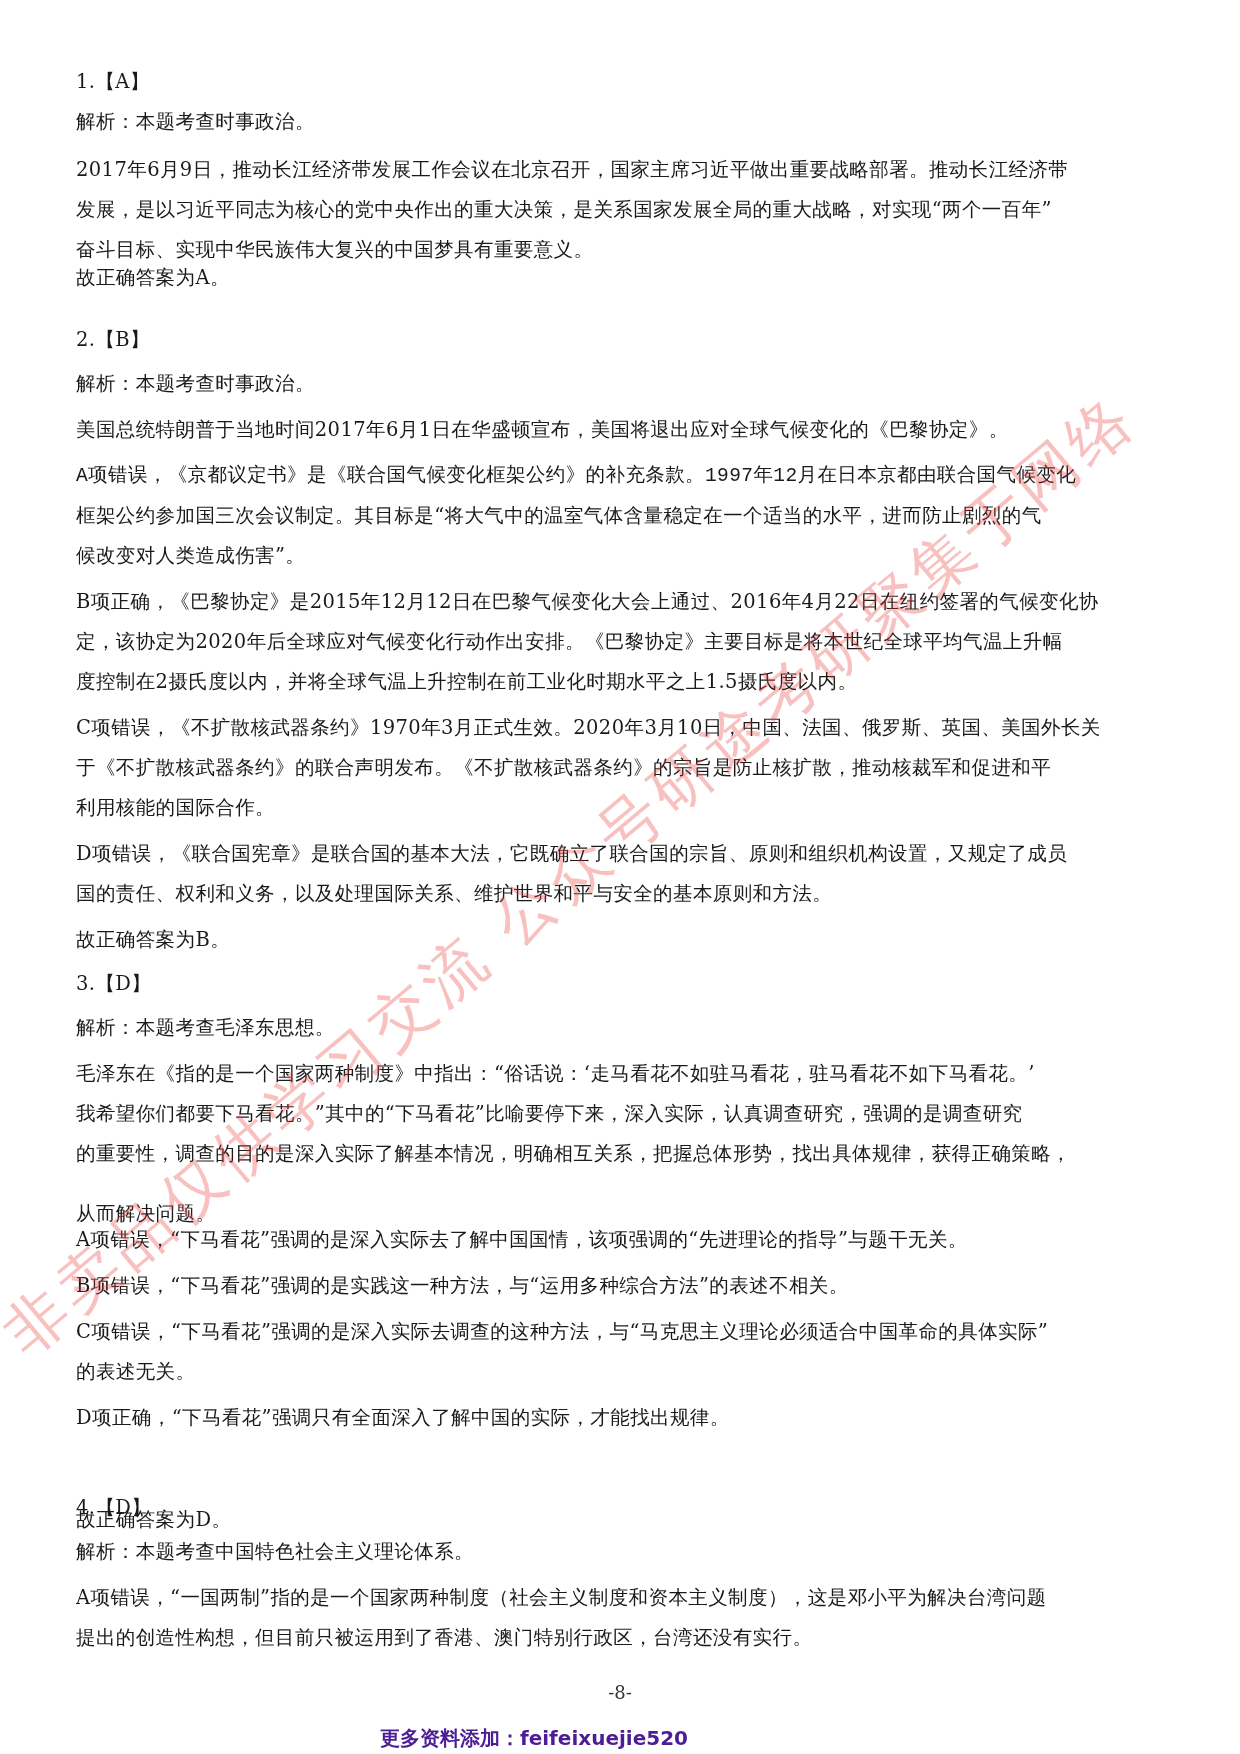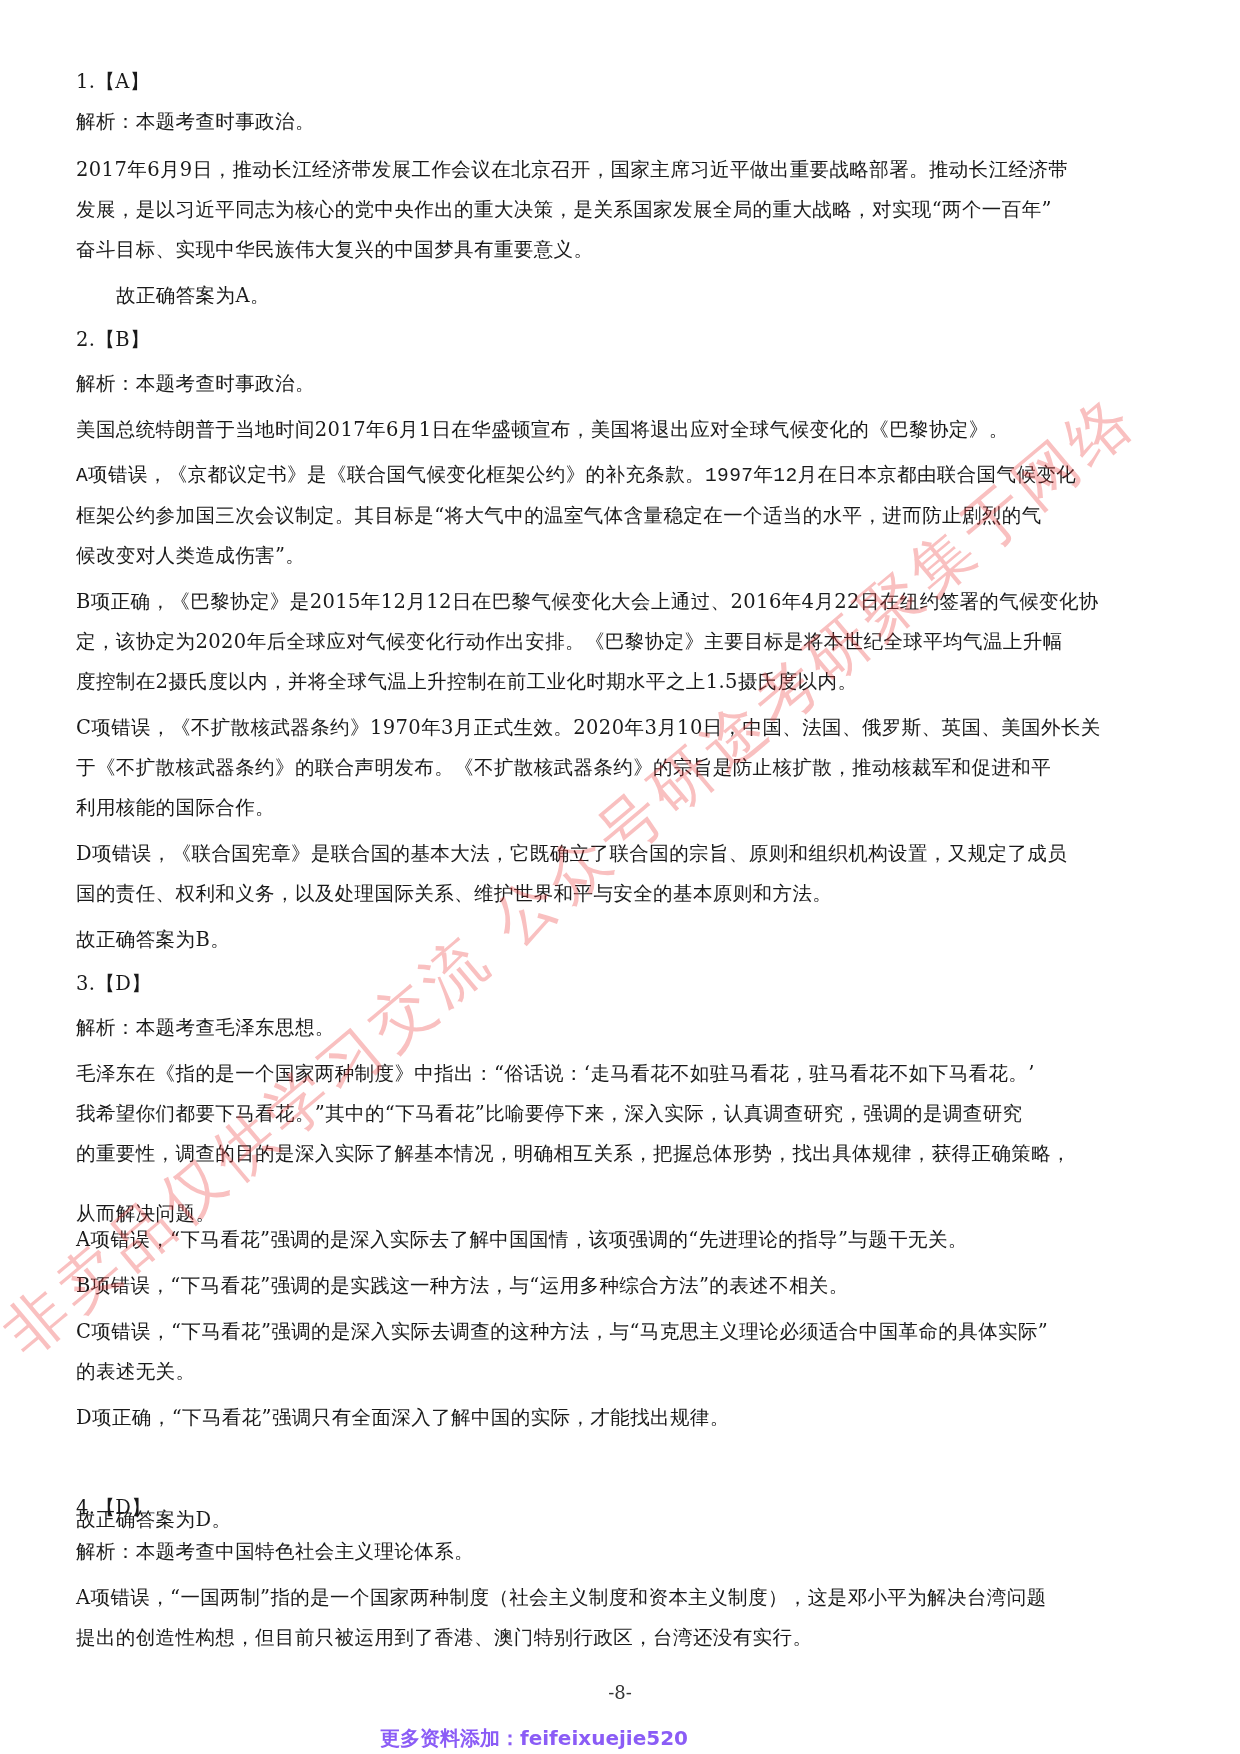--- a/index.html
+++ b/index.html
@@ -13,41 +13,41 @@
       font-size: 19.5px; letter-spacing: 0.4px;
     }
     .line { position: absolute; left: 0; white-space: nowrap; line-height: 24px; }
     .footer-page {
       position: absolute; top: 1682px; left: 0; width: 1240px; text-align: center;
       font-size: 18px; color: #333;
     }
     .footer-ad {
       position: absolute; top: 1725px; left: 380px;
       font-family: "DejaVu Sans", "Liberation Sans", sans-serif;
-      font-size: 20px; font-weight: bold; color: #8b5cf6;
+      font-size: 20px; font-weight: bold; color: #4c1d95;
     }
     .footer-ad .id { font-weight: bold; }
     .watermark {
       position: absolute; pointer-events: none;
       color: rgba(235, 60, 60, 0.32);
       font-family: "DejaVu Serif", "Liberation Serif", serif;
       font-size: 62px; letter-spacing: 6px; white-space: nowrap;
       transform-origin: left bottom;
     }
   </style>
 </head>
 <body>
 
 <div class="page" id="page">
     <div class="line" style="top: 0px;">1.【A】</div>
     <div class="line" style="top: 40px;">解析：本题考查时事政治。</div>
     <div class="line" style="top: 88px;">2017年6月9日，推动长江经济带发展工作会议在北京召开，国家主席习近平做出重要战略部署。推动长江经济带</div>
     <div class="line" style="top: 128px;">发展，是以习近平同志为核心的党中央作出的重大决策，是关系国家发展全局的重大战略，对实现“两个一百年”</div>
     <div class="line" style="top: 168px;">奋斗目标、实现中华民族伟大复兴的中国梦具有重要意义。</div>
-    <div class="line" style="top: 214px; margin-left: 40px;">故正确答案为A。</div>
+    <div class="line" style="top: 196px;">故正确答案为A。</div>
     <div class="line" style="top: 258px;">2.【B】</div>
     <div class="line" style="top: 302px;">解析：本题考查时事政治。</div>
     <div class="line" style="top: 348px;">美国总统特朗普于当地时间2017年6月1日在华盛顿宣布，美国将退出应对全球气候变化的《巴黎协定》。</div>
     <div class="line" style="top: 394px; font-family: Liberation Mono, monospace;">A项错误，《京都议定书》是《联合国气候变化框架公约》的补充条款。1997年12月在日本京都由联合国气候变化</div>
     <div class="line" style="top: 434px;">框架公约参加国三次会议制定。其目标是“将大气中的温室气体含量稳定在一个适当的水平，进而防止剧烈的气</div>
     <div class="line" style="top: 474px;">候改变对人类造成伤害”。</div>
     <div class="line" style="top: 520px;">B项正确，《巴黎协定》是2015年12月12日在巴黎气候变化大会上通过、2016年4月22日在纽约签署的气候变化协</div>
     <div class="line" style="top: 560px;">定，该协定为2020年后全球应对气候变化行动作出安排。《巴黎协定》主要目标是将本世纪全球平均气温上升幅</div>
     <div class="line" style="top: 600px;">度控制在2摄氏度以内，并将全球气温上升控制在前工业化时期水平之上1.5摄氏度以内。</div>
     <div class="line" style="top: 646px;">C项错误，《不扩散核武器条约》1970年3月正式生效。2020年3月10日，中国、法国、俄罗斯、英国、美国外长关</div>

